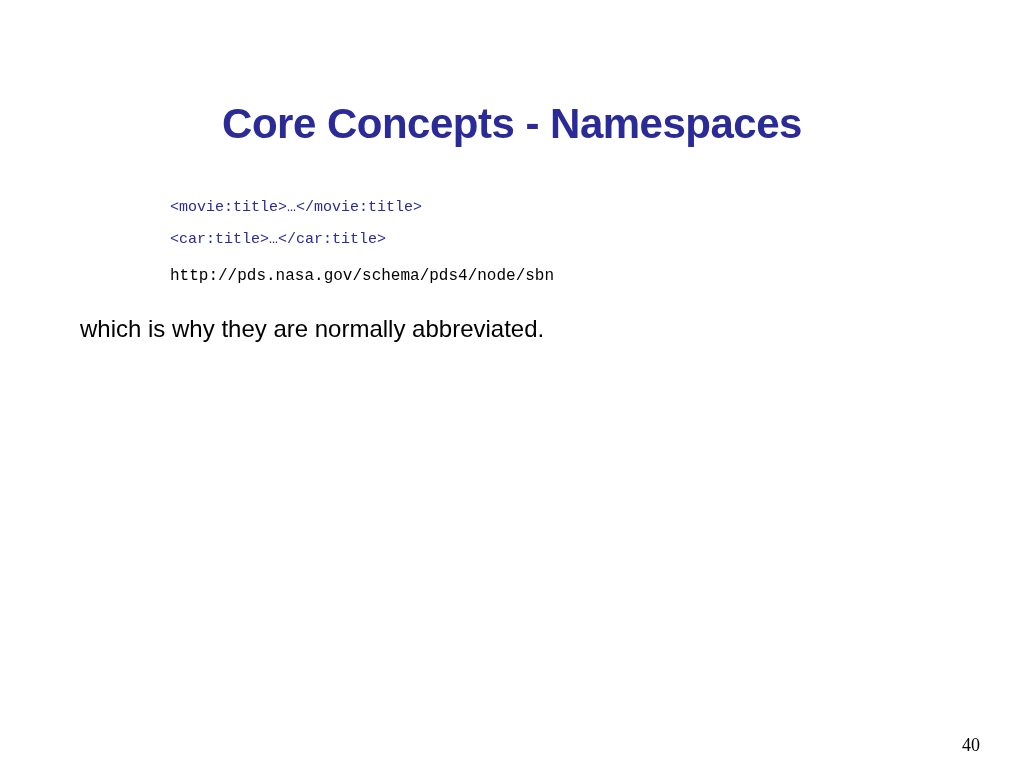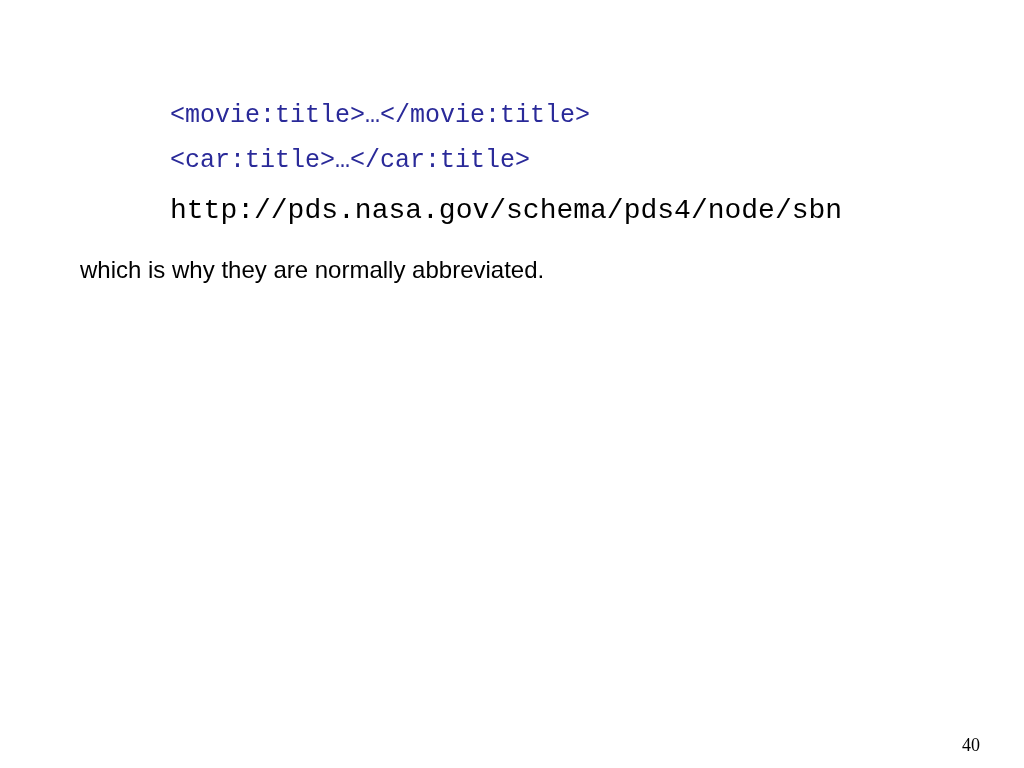--- a/index.html
+++ b/index.html
@@ -30,49 +30,50 @@
     }
     .body-text {
       color: #000000;
       font-size: 24px;
       line-height: 1.35;
       margin-bottom: 24px;
     }
     .code-block {
       font-family: "Courier New", Courier, monospace;
       color: #2a2a99;
-      font-size: 25px;
+      font-size: 15px;
       margin-left: 90px;
       margin-bottom: 12px;
       line-height: 1.3;
     }
     .code-block-spacing {
       margin-bottom: 18px;
     }
     .uri-code {
       font-family: "Courier New", Courier, monospace;
       color: #000000;
-      font-size: 28px;
+      font-size: 16px;
       margin-left: 90px;
       margin-bottom: 28px;
       margin-top: 8px;
     }
     .page-number {
       position: absolute;
       bottom: 12px;
       right: 44px;
       font-family: Georgia, 'Times New Roman', serif;
       font-size: 18px;
       color: #000000;
     }
   </style>
 </head>
 <body>
 
 <div class="slide">
+  <h1 class="title">Core Concepts - Namespaces</h1>
 
 
   <div class="code-block">&lt;movie:title&gt;…&lt;/movie:title&gt;</div>
   <div class="code-block code-block-spacing">&lt;car:title&gt;…&lt;/car:title&gt;</div>
 
 
   <div class="uri-code">http://pds.nasa.gov/schema/pds4/node/sbn</div>
 
   <p class="body-text">which is why they are normally abbreviated.</p>
 

